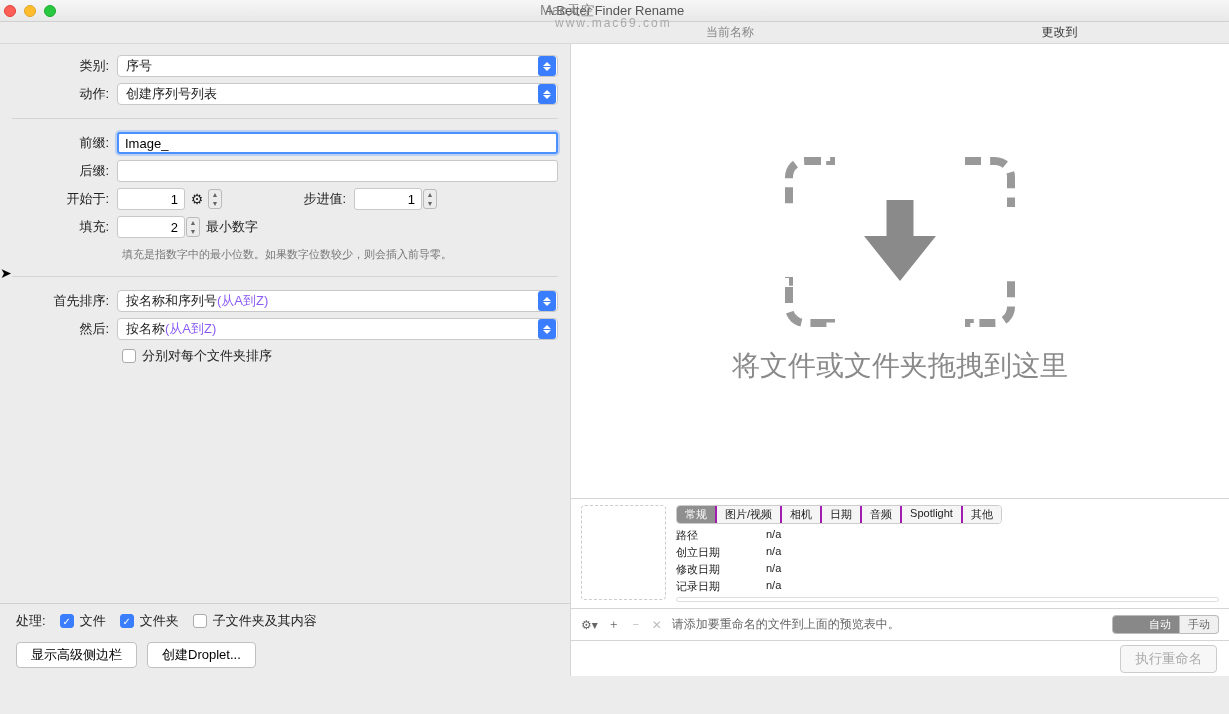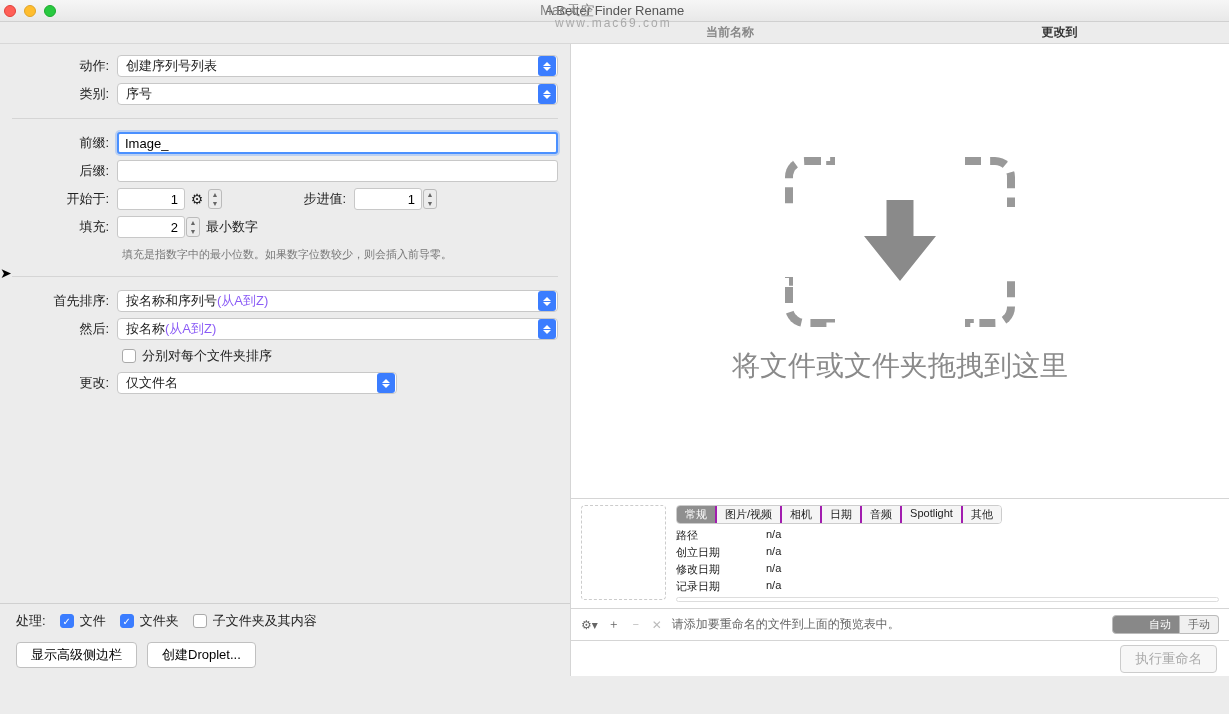--- a/index.html
+++ b/index.html
@@ -10,21 +10,21 @@
 .dot { width:12px; height:12px; border-radius:50%; }
 .dot.red{background:#ff5f57;border:1px solid #e1413a;}
 .dot.yellow{background:#ffbd2e;border:1px solid #e0a528;}
 .dot.green{background:#28c940;border:1px solid #1dab2f;}
 .title-center{position:absolute; left:50%; transform:translateX(-50%); font-size:13px; color:#555;}
 .watermark1{position:absolute; left:540px; top:2px; font-size:14px; color:#888;}
 .watermark2{position:absolute; left:555px; top:16px; font-size:12px; color:#aaa; letter-spacing:2px;}
 
 .header-row { height:22px; display:flex; background:#ececec; border-bottom:1px solid #d8d8d8;}
 .header-left{width:570px;}
-.header-right{flex:1; display:flex; align-items:center;font-weight:bold;}
+.header-right{flex:1; display:flex; align-items:center;}
 .hr-col1{width:320px; text-align:center; color:#888; font-size:12px;}
 .hr-col2{flex:1; text-align:center; color:#333; font-size:12px;}
 
 .main { display:flex; height:632px; }
 .left-panel { width:570px; background:#ececec; padding:8px 0 0 0; display:flex; flex-direction:column;}
 .right-panel { flex:1; background:#fff; display:flex; flex-direction:column; border-left:1px solid #d5d5d5;}
 
 .form-row { display:flex; align-items:center; margin:3px 0; padding:0 12px;}
 .form-label { width:105px; text-align:right; padding-right:8px; font-size:13px;}
 .form-label.narrow{width:72px;}
@@ -112,30 +112,30 @@
   <div class="header-left"></div>
   <div class="header-right">
     <div class="hr-col1">当前名称</div>
     <div class="hr-col2">更改到</div>
   </div>
 </div>
 
 <div class="main">
   <div class="left-panel">
     <div class="form-row">
+      <div class="form-label">类别:</div>
+      <div class="select">
+        <span>序号</span>
+        <div class="select-arrow"></div>
+      </div>
+    </div>
+    <div class="form-row">
       <div class="form-label">动作:</div>
       <div class="select">
         <span>创建序列号列表</span>
-        <div class="select-arrow"></div>
-      </div>
-    </div>
-    <div class="form-row">
-      <div class="form-label">类别:</div>
-      <div class="select">
-        <span>序号</span>
         <div class="select-arrow"></div>
       </div>
     </div>
     <div class="form-sep"></div>
 
     <div class="form-row">
       <div class="form-label">前缀:</div>
       <input class="text-input focused" value="Image_" style="">
     </div>
     <div class="form-row">
@@ -182,27 +182,20 @@
       <div class="form-label">然后:</div>
       <div class="select">
         <span>按名称</span>
         <span class="sub-text">(从A到Z)</span>
         <div class="select-arrow"></div>
       </div>
     </div>
     <div class="checkbox-row">
       <div class="checkbox"></div>
       <span>分别对每个文件夹排序</span>
-    </div>
-    <div class="form-row">
-      <div class="form-label">更改:</div>
-      <div class="select short">
-        <span>仅文件名</span>
-        <div class="select-arrow"></div>
-      </div>
     </div>
 
     <div class="spacer"></div>
 
     <div class="bottom-ctrl">
       <div class="proc-row">
         <span>处理:</span>
         <span style="display:flex;align-items:center">
           <div class="checkbox checked">✓</div>
           <span>文件</span>

